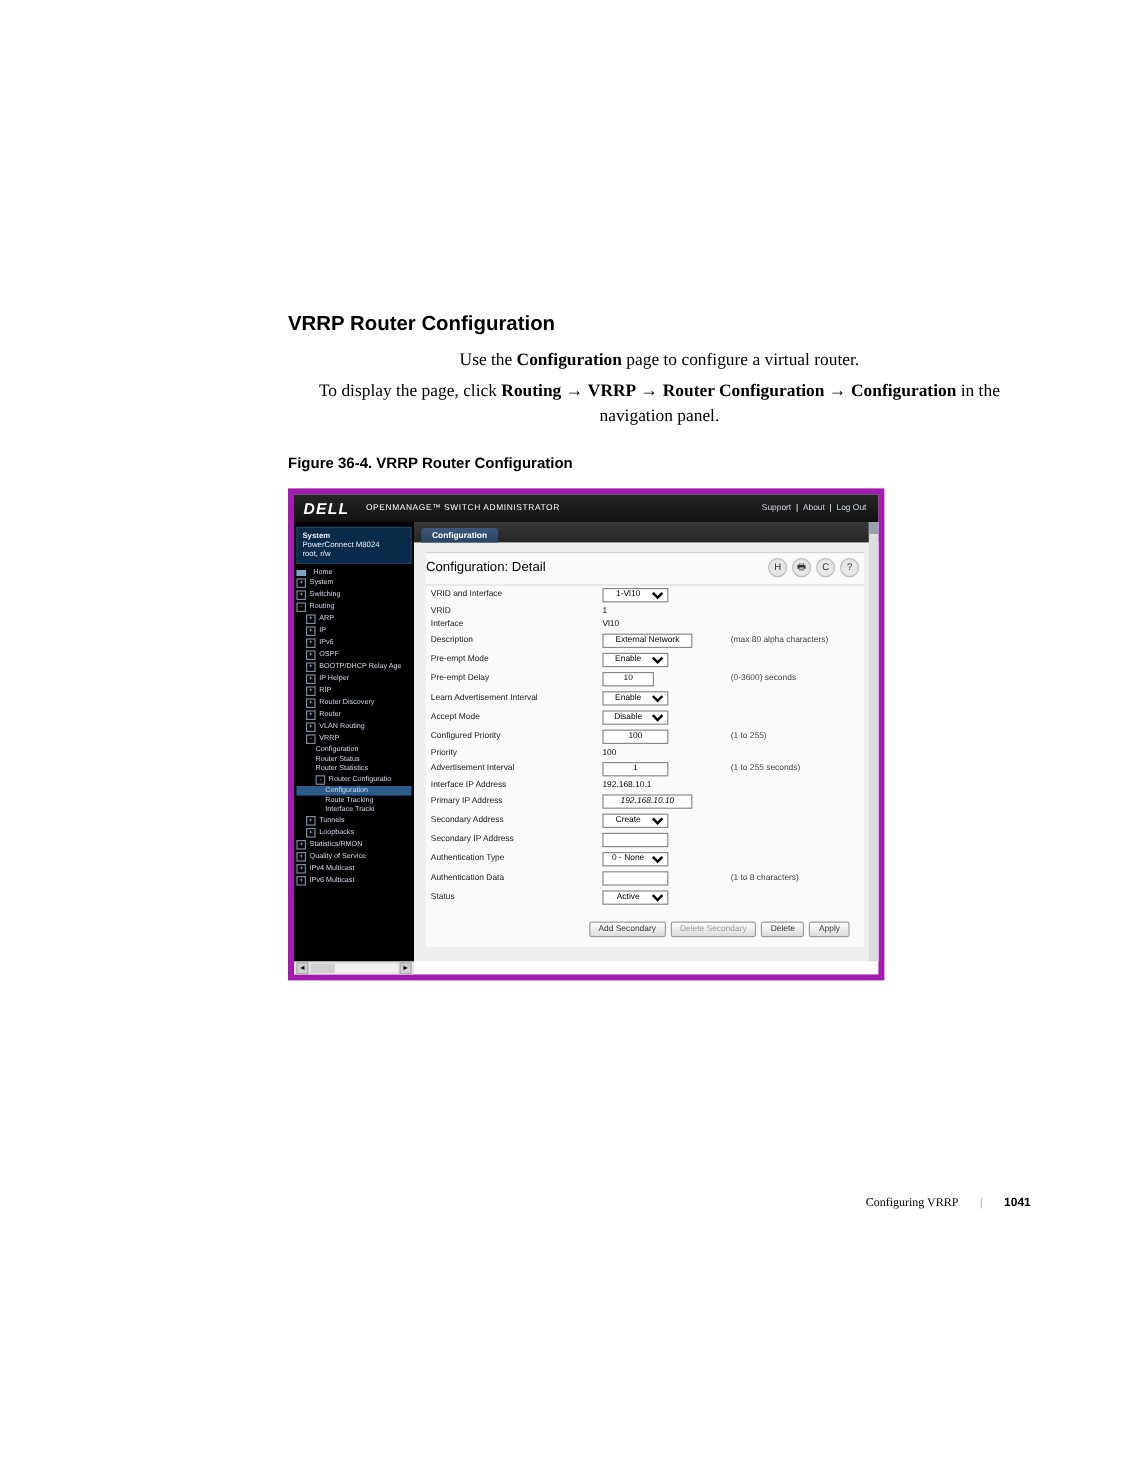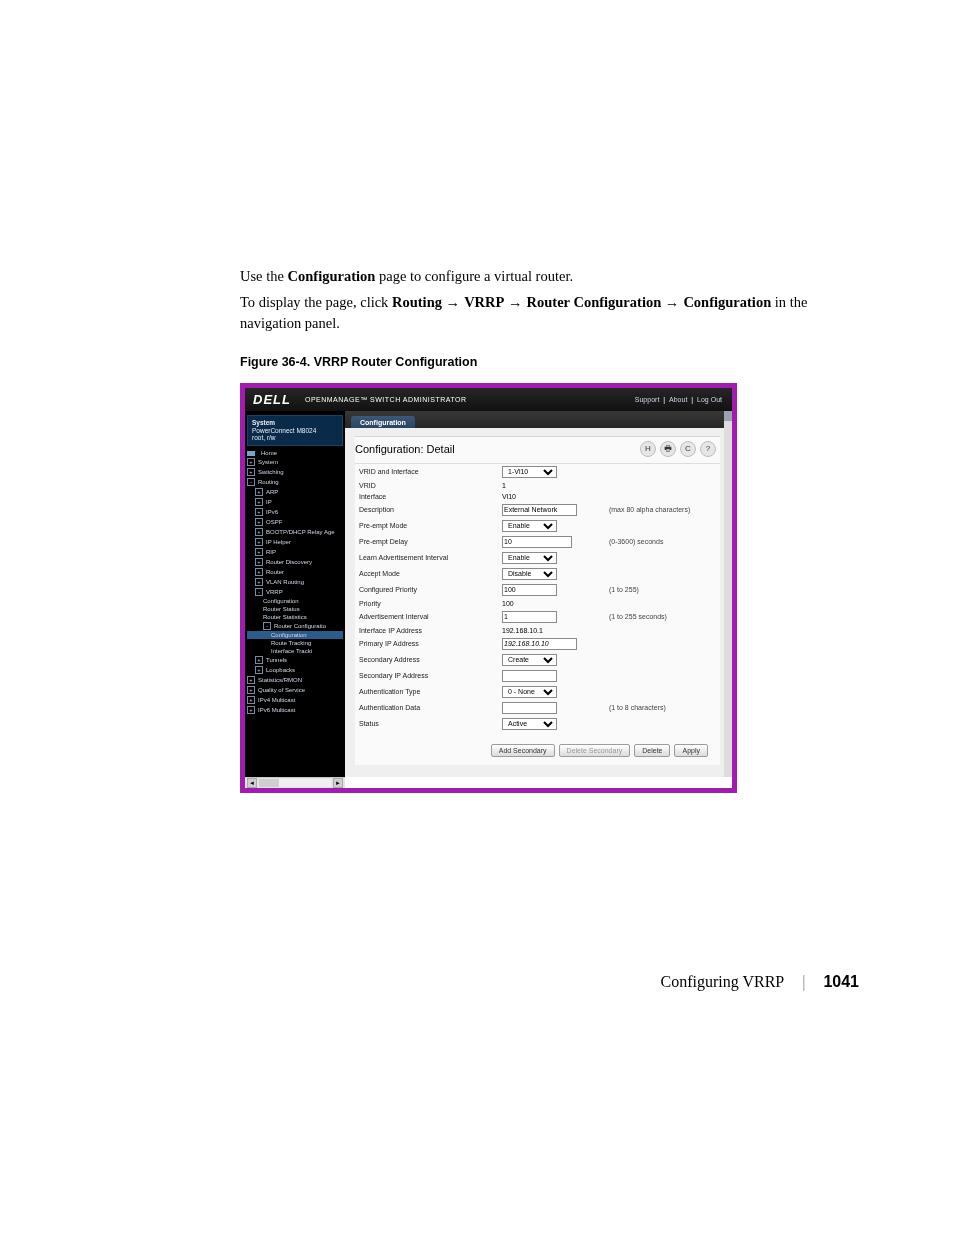--- a/index.html
+++ b/index.html
@@ -17,20 +17,21 @@
   h2.section-title {
     font-family: Arial, Helvetica, sans-serif;
     font-weight: bold;
     font-size: 17px;
     margin: 0 0 10px;
   }
   p.body-text {
     font-size: 14.5px;
     margin: 6px 0;
     line-height: 1.4;
+    text-align: center;
   }
   p.body-text b { font-weight: bold; }
   .arrow { font-family: Arial, sans-serif; }
   .figcap {
     font-family: Arial, Helvetica, sans-serif;
     font-weight: bold;
     font-size: 12.5px;
     margin: 22px 0 14px;
   }
 
@@ -187,20 +188,21 @@
   }
   table.fields td.lbl { width: 135px; color: #1a1a1a; }
   table.fields td.hint { color: #444; }
   .sel, .inp {
     font-size: 7px;
     height: 12px;
     border: 1px solid #8a8a8a;
     background: #fff;
     padding: 0 1px;
     box-sizing: border-box;
+    text-align: center;
   }
   .sel { width: 55px; }
   .inp { width: 55px; }
 
   .btnrow {
     display: flex;
     justify-content: flex-end;
     gap: 4px;
     padding: 12px 12px 8px 0;
   }
@@ -245,30 +247,31 @@
     left: 0; top: 0;
     width: 20px; height: 100%;
     background: #cfcfcf;
   }
 
   .footer {
     display: flex;
     justify-content: flex-end;
     align-items: center;
     gap: 18px;
-    font-size: 16px;
+    font-size: 10px;
     margin-top: 180px;
   }
   .footer .divider { color: #888; }
   .footer .pnum { font-family: Arial, Helvetica, sans-serif; font-weight: bold; }
 </style>
 </head>
 <body>
 
 <div class="page">
+  <h2 class="section-title">VRRP Router Configuration</h2>
 
   <p class="body-text">
     <span>Use the </span><b>Configuration</b><span> page to configure a virtual router.</span>
   </p>
   <p class="body-text">
     <span>To display the page, click </span><b>Routing</b>
     <span class="arrow"> → </span><b>VRRP</b>
     <span class="arrow"> → </span><b>Router Configuration</b>
     <span class="arrow"> → </span><b>Configuration</b><span> in the navigation panel.</span>
   </p>
@@ -444,21 +447,21 @@
                     <td><input class="inp" value="External Network" style="width: 75px;"></td>
                     <td class="hint">(max 80 alpha characters)</td>
                   </tr>
                   <tr>
                     <td class="lbl">Pre-empt Mode</td>
                     <td><select class="sel"><option>Enable</option></select></td>
                     <td class="hint"></td>
                   </tr>
                   <tr>
                     <td class="lbl">Pre-empt Delay</td>
-                    <td><input class="inp" value="10" style="width: 70px;"></td>
+                    <td><input class="inp" value="10" style="width: 43px;"></td>
                     <td class="hint">(0-3600) seconds</td>
                   </tr>
                   <tr>
                     <td class="lbl">Learn Advertisement Interval</td>
                     <td><select class="sel"><option>Enable</option></select></td>
                     <td class="hint"></td>
                   </tr>
                   <tr>
                     <td class="lbl">Accept Mode</td>
                     <td><select class="sel"><option>Disable</option></select></td>

